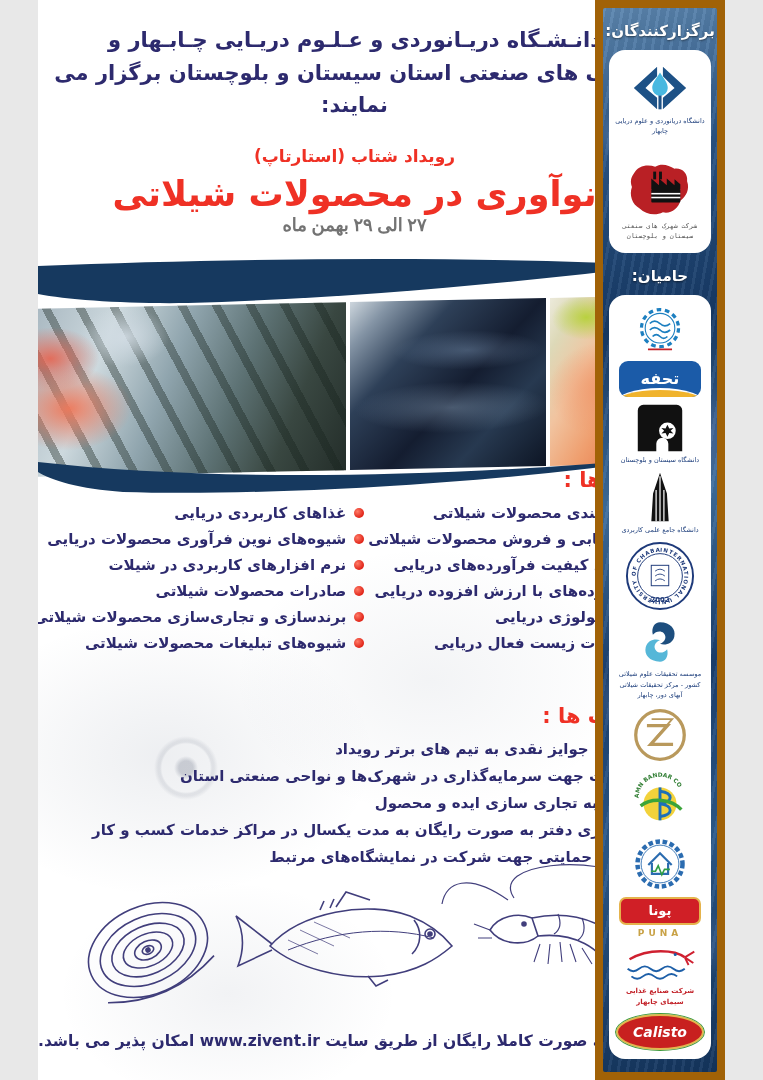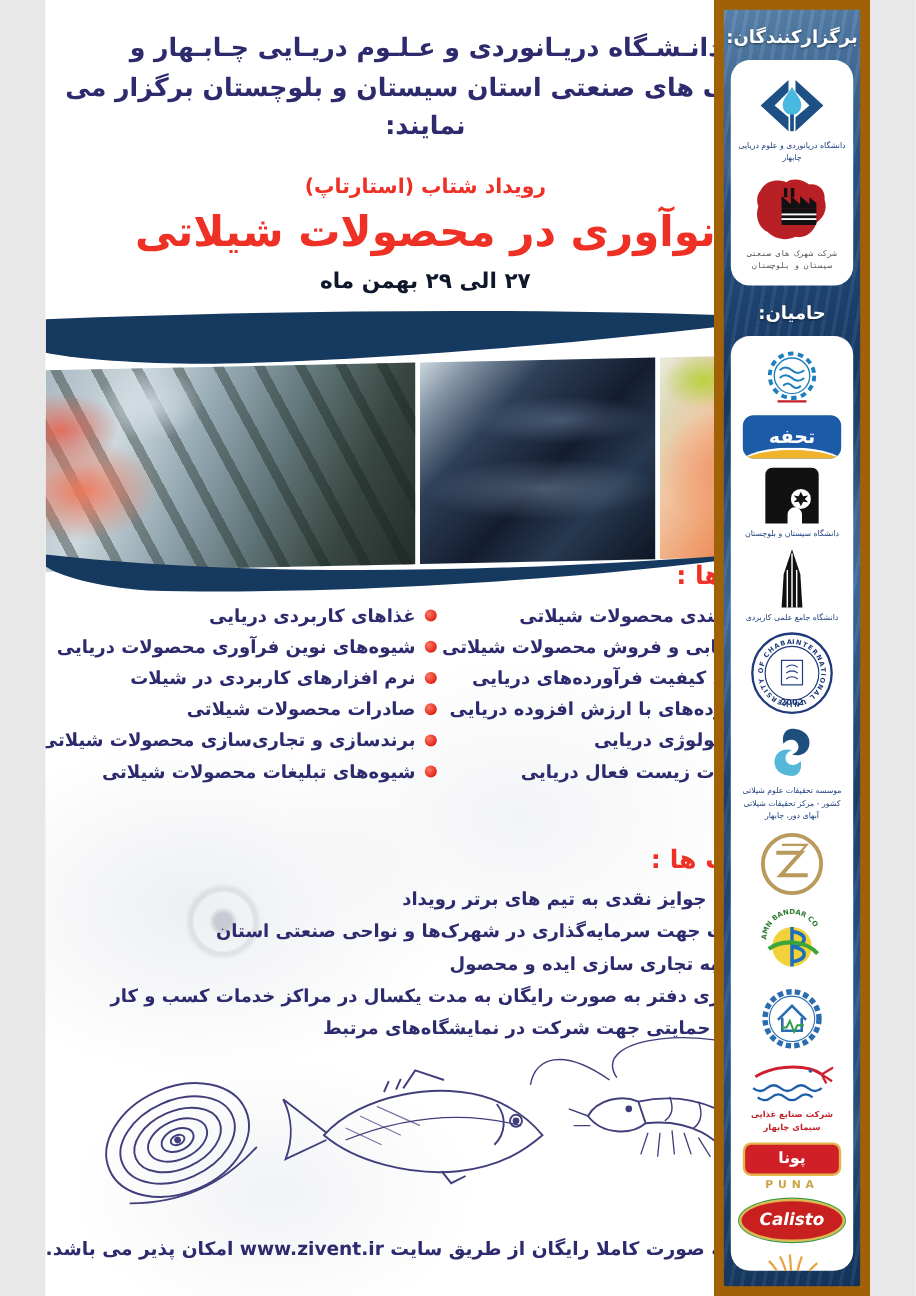--- a/index.html
+++ b/index.html
@@ -15,21 +15,21 @@
       radial-gradient(300px 200px at 20% 70%, rgba(80,95,120,.10), transparent 70%),
       radial-gradient(280px 190px at 62% 63%, rgba(80,95,120,.07), transparent 70%),
       radial-gradient(240px 160px at 30% 92%, rgba(80,95,120,.08), transparent 70%),
       radial-gradient(circle 10px at 148px 768px, rgba(60,70,95,.22) 0 7px, transparent 12px),
       radial-gradient(circle 34px at 148px 768px, transparent 0 24px, rgba(60,70,95,.10) 26px 28px, transparent 32px);
   }
   .header{position:absolute;top:24px;left:0;width:633px;text-align:center;direction:rtl;}
   .h-line{color:#2d2a6e;font-weight:bold;font-size:21px;line-height:1.55;}
   .event-type{color:#ef3125;font-weight:bold;font-size:17px;margin-top:24px;}
   .big-title{color:#ef3125;font-weight:bold;font-size:35px;margin-top:8px;letter-spacing:0;}
-  .date-line{color:#0f172a;font-weight:bold;font-size:18px;margin-top:10px;}
+  .date-line{color:#737373;font-weight:bold;font-size:18px;font-family:Liberation Serif, serif;}
 
   
   .photo-band{position:absolute;top:258px;left:0;width:633px;height:240px;}
   .swoosh{position:absolute;left:0;width:633px;}
   .swoosh.top{top:0;height:52px;}
   .swoosh.bottom{bottom:0;height:44px;}
   .photos{position:absolute;top:44px;left:0;width:633px;height:168px;display:flex;gap:4px;transform:skewY(-1.2deg);}
   .photo{height:100%;}
   .photo1{width:308px;
     background:
@@ -80,21 +80,21 @@
       radial-gradient(70px 40px at 30% 12%, rgba(160,180,220,.35), transparent 70%),
       radial-gradient(60px 80px at 80% 40%, rgba(150,140,200,.28), transparent 70%),
       radial-gradient(70px 50px at 25% 65%, rgba(170,190,230,.25), transparent 70%),
       radial-gradient(80px 60px at 70% 88%, rgba(140,160,210,.3), transparent 70%),
       repeating-linear-gradient(100deg, rgba(255,255,255,.05) 0 3px, rgba(0,0,0,.06) 3px 9px),
       linear-gradient(168deg,#5d87b0 0%,#2a5586 14%,#173a66 30%,#3f6f9e 46%,#1b4070 62%,#2c5b8d 78%,#14355e 100%);
   }
   .sb-label{color:#fff;font-weight:bold;font-size:15px;direction:rtl;margin-top:14px;text-shadow:0 1px 2px rgba(0,0,0,.5);}
   .sb-card{background:#fff;border-radius:16px;width:102px;box-sizing:border-box;
            padding:10px 5px;display:flex;flex-direction:column;align-items:center;}
-  .card-organizers{margin-top:10px;gap:8px;align-items:flex-end;}
+  .card-organizers{margin-top:10px;gap:23px;align-items:flex-end;}
   .card-supporters{margin-top:10px;margin-bottom:13px;flex:1;overflow:hidden;gap:6px;}
   .logo{display:flex;flex-direction:column;align-items:center;gap:2px;}
   .cap{font-size:6.5px;color:#1e3f7c;text-align:center;direction:rtl;line-height:1.6;max-width:92px;}
   .cap.gray{color:#555;font-family:Liberation Mono, monospace;}
   .cap.red{color:#c22027;font-weight:bold;font-size:7px;}
   .tohfe{width:82px;height:36px;background:#1b5ba8;border-radius:9px;position:relative;overflow:hidden;
          color:#fff;font-weight:bold;font-size:16px;display:flex;align-items:center;justify-content:center;}
   .tohfe-swoosh{position:absolute;bottom:-7px;left:-5px;right:-5px;height:14px;background:#f0b32c;
                 border-radius:50% 50% 0 0 / 100% 100% 0 0;border-top:2px solid #fff;}
   .puna{width:78px;height:24px;background:#d01f26;border:2px solid #e5b34c;border-radius:7px;color:#fff;
@@ -377,34 +377,34 @@
         <div class="logo">
           <svg width="54" height="54" viewBox="0 0 60 60">
             <circle cx="30" cy="30" r="25" fill="none" stroke="#2b6cb0" stroke-width="5" stroke-dasharray="5 3"></circle>
             <circle cx="30" cy="30" r="21" fill="#fff" stroke="#2b6cb0" stroke-width="1"></circle>
             <path d="M17 31 L30 18 L43 31 M21 29 v12 h18 v-12" stroke="#2b6cb0" stroke-width="2.4" fill="none"></path>
             <path d="M20 38 h5 l3 -6 l4 10 l3 -6 h6" stroke="#2f9e44" stroke-width="1.8" fill="none"></path>
           </svg>
         </div>
 
         <div class="logo">
+          <div class="puna">
+            <span>پونا</span>
+          </div>
+          <div class="puna-en">PUNA</div>
+        </div>
+
+        <div class="logo">
           <svg width="78" height="40" viewBox="0 0 80 42">
             <path d="M8 16 C28 4 56 6 66 14" stroke="#cf2030" stroke-width="2.6" fill="none"></path>
             <path d="M66 14 L76 8 M66 14 L75 20 M66 14 L70 22" stroke="#cf2030" stroke-width="2" fill="none"></path>
             <circle cx="56" cy="11" r="1.6" fill="#1d5fa8"></circle>
             <path d="M6 26 q6 5 12 0 q6 -5 12 0 q6 5 12 0 q6 -5 12 0 q6 5 12 0 M10 34 q6 5 12 0 q6 -5 12 0 q6 5 12 0 q6 -5 12 0" stroke="#1d5fa8" stroke-width="2" fill="none"></path>
           </svg>
           <div class="cap red">شرکت صنایع غذایی سیمای چابهار</div>
-        </div>
-
-        <div class="logo">
-          <div class="puna">
-            <span>پونا</span>
-          </div>
-          <div class="puna-en">PUNA</div>
         </div>
 
         <div class="logo">
           <div class="calisto">
             <span>Calisto</span>
           </div>
         </div>
 
         <div class="logo">
           <svg width="64" height="56" viewBox="0 0 70 60">

